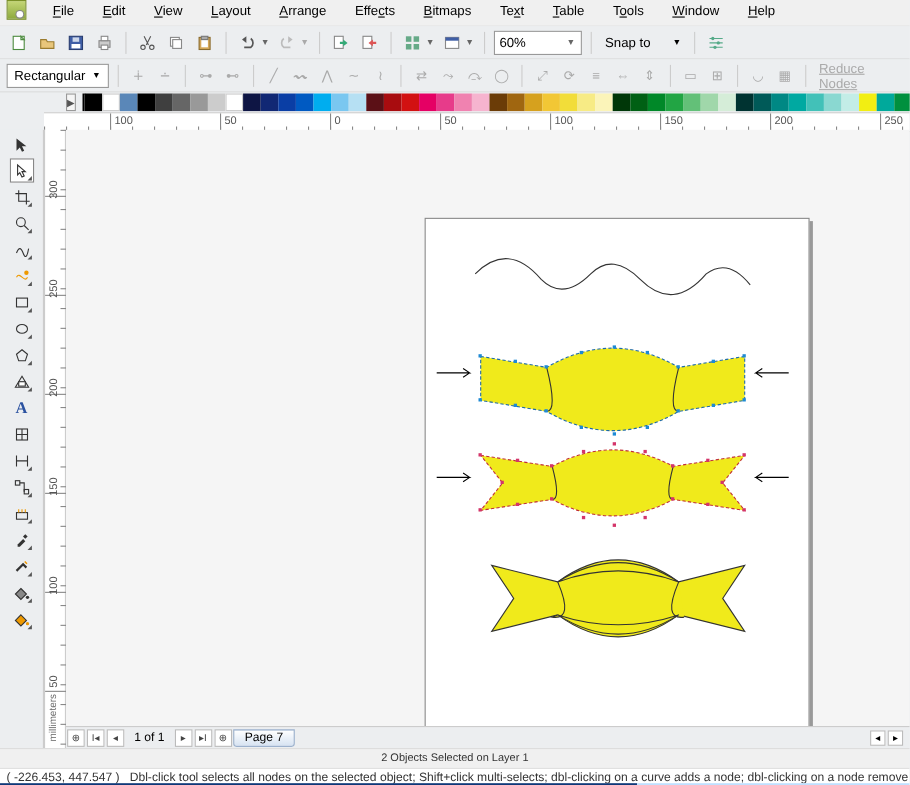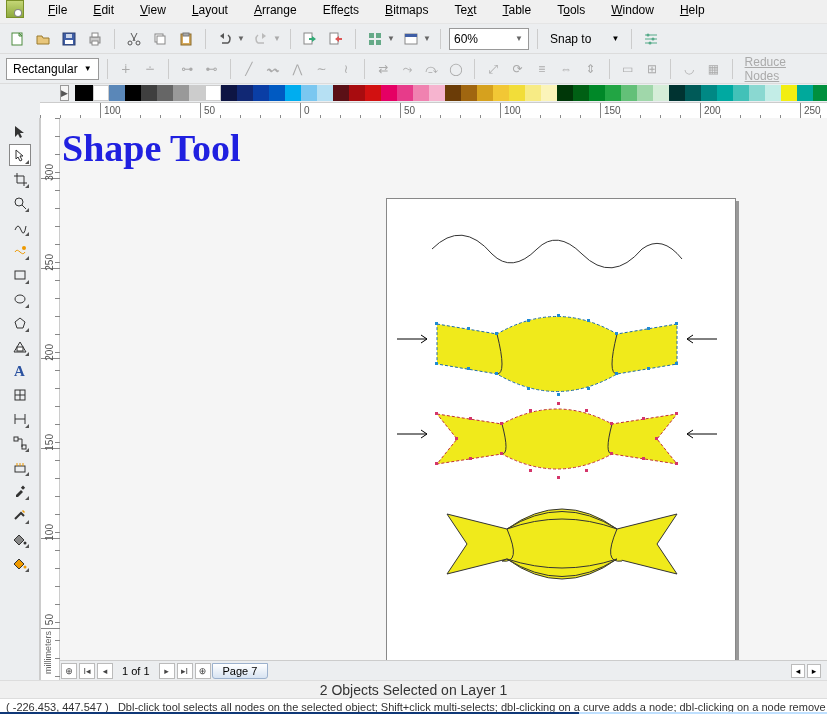--- a/index.html
+++ b/index.html
@@ -60,21 +60,21 @@
 
 
 .pagenav{ position:absolute; left:60px; right:0; bottom:34px; height:20px; background:#eceef0; display:flex; align-items:center; border-top:1px solid #ccc; font-size:11px; }
 .pagenav .btn{ width:16px; height:16px; display:flex;align-items:center;justify-content:center;border:1px solid #bbb;background:#fff;margin:0 1px;color:#444;font-size:9px;}
 .pagenav .txt{padding:0 8px;}
 .page-tab{background:linear-gradient(#fff,#d7e3f2);border:1px solid #9cb1cd;padding:1px 10px;border-radius:0 0 3px 3px;}
 .hscroll{margin-left:auto;display:flex;align-items:center;gap:2px;padding-right:6px;}
 .hscroll .arr{width:14px;height:14px;border:1px solid #bbb;background:#fff;display:flex;align-items:center;justify-content:center;font-size:9px;}
 
 
-.status1{position:absolute;left:0;right:0;bottom:16px;height:18px;background:#f0f0f0;text-align:center;font-size:14px;color:#333;line-height:18px;border-top:1px solid #ddd;}
+.status1{position:absolute;left:0;right:0;bottom:16px;height:18px;background:#f0f0f0;text-align:center;font-size:10px;color:#333;line-height:18px;border-top:1px solid #ddd;}
 .status2{position:absolute;left:0;right:0;bottom:0;height:16px;background:#fff;font-size:11px;color:#333;line-height:16px;padding-left:6px;border-top:1px solid #ddd;white-space:nowrap;overflow:hidden;}
 .bootline{position:absolute;left:0;right:0;bottom:-0.5px;height:3px;background:linear-gradient(90deg,#0f3878 70%,#bfe0ff 70%);}
 svg{overflow:visible;}
 </style>
 </head>
 <body>
 
 <div class="menubar">
   <div class="app-icon"></div>
   <div class="menuitem"><span class="mnemonic">F</span><span>ile</span></div>
@@ -529,21 +529,20 @@
     <div class="tick" style="top: 468px; width: 6px; left: 14px;"></div>
     <div class="tick" style="top: 486px; width: 6px; left: 14px;"></div>
     <div class="tick" style="top: 504px; width: 6px; left: 14px;"></div>
     <div class="tick" style="top: 522px; width: 6px; left: 14px;"></div>
     <div class="tick" style="top: 540px; width: 6px; left: 14px;"></div>
     <div class="tick" style="top: 558px; width: 6px; left: 14px;"></div>
   </div>
 
 <div class="canvas-wrap">
 
-  <div class="annot annot-text">Shape Tool</div>
 
   <div class="page">
 
     <svg class="ribbon" style="left:40px;top:30px;" width="260" height="50">
       <path d="M5 20 q30 -30 60 5 q20 20 45 -5 q20 -20 45 5 q30 30 60 -5 q20 -15 40 10" fill="none" stroke="#333" stroke-width="1"></path>
     </svg>
 
     <svg class="ribbon" style="left:20px;top:110px;" width="310" height="90">
       <path d="M30 15 L90 25 Q150 -10 210 25 L270 15 L270 55 L210 65 Q150 100 90 65 L30 55 Z" fill="#f0ea1b" stroke="#1e6aa8" stroke-dasharray="3,2"></path>
       <path d="M90 25 q10 40 0 40 M210 25 q-10 40 0 40" fill="none" stroke="#333"></path>

